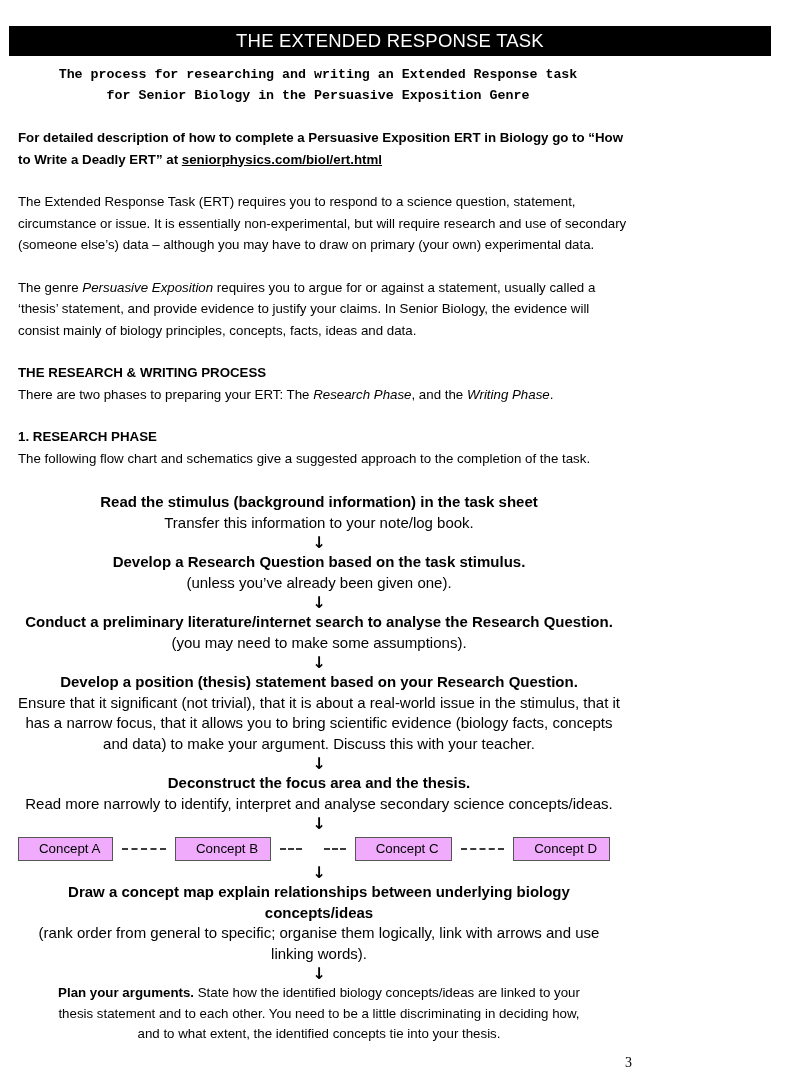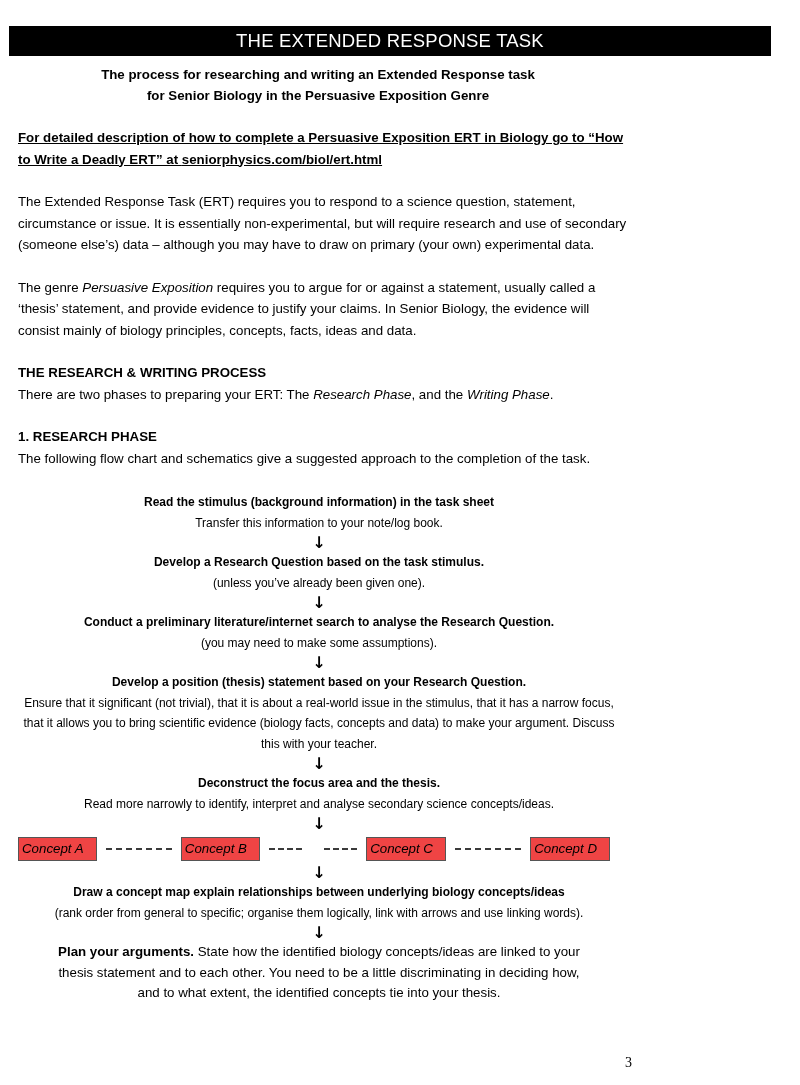--- a/index.html
+++ b/index.html
@@ -39,49 +39,50 @@
   }
 
   
   .subtitle {
     text-align: center;
     font-weight: bold;
     font-size: 13.3px;
     line-height: 21px;
     margin-top: 8px;
     padding-right: 12px;
+    font-family: Liberation Mono, monospace;
   }
 
   
   .para {
     font-size: 13.3px;
     line-height: 21.5px;
     text-align: left;
   }
-  .para.bold { font-weight: bold; text-decoration: underline; }
+  .para.bold { font-weight: bold; }
   .gap-lg { height: 21px; }
   .url {
     text-decoration: underline;
     font-weight: bold;
   }
   .ital { font-style: italic; text-align: center; }
   .heading {
     font-size: 13.3px;
     font-weight: bold;
     line-height: 21.5px;
   }
 
   
   .flow {
     margin-top: 23px;
     padding-right: 10px;
   }
   .flow-step {
     text-align: center;
-    font-size: 12px;
+    font-size: 15px;
     line-height: 20.5px;
   }
   .flow-step .lead {
     font-weight: bold;
     display: block;
   }
   .flow-step .sub { display: block; }
   .arrow {
     text-align: center;
     font-size: 16px;
@@ -95,25 +96,24 @@
     position: relative;
     display: flex;
     align-items: center;
     margin: 4px 0 2px 0;
     height: 24px;
     padding-right: 10px;
   }
   .concept-box {
     border: 1px solid #555555;
     font-size: 13.3px;
-    padding: 2px 12px 3px 3px;
-    background: #ef4444;
+    padding: 2px 12px 3px 20px;
+    background: #f0abfc;
     white-space: nowrap;
     line-height: 17px;
-    font-style: italic;
   }
   .dash-link {
     flex: 1 1 auto;
     border-top: 2px dashed #3b3b3b;
     margin: 0 9px;
     height: 0;
   }
   .dash-link.split {
     display: flex;
     border-top: none;

